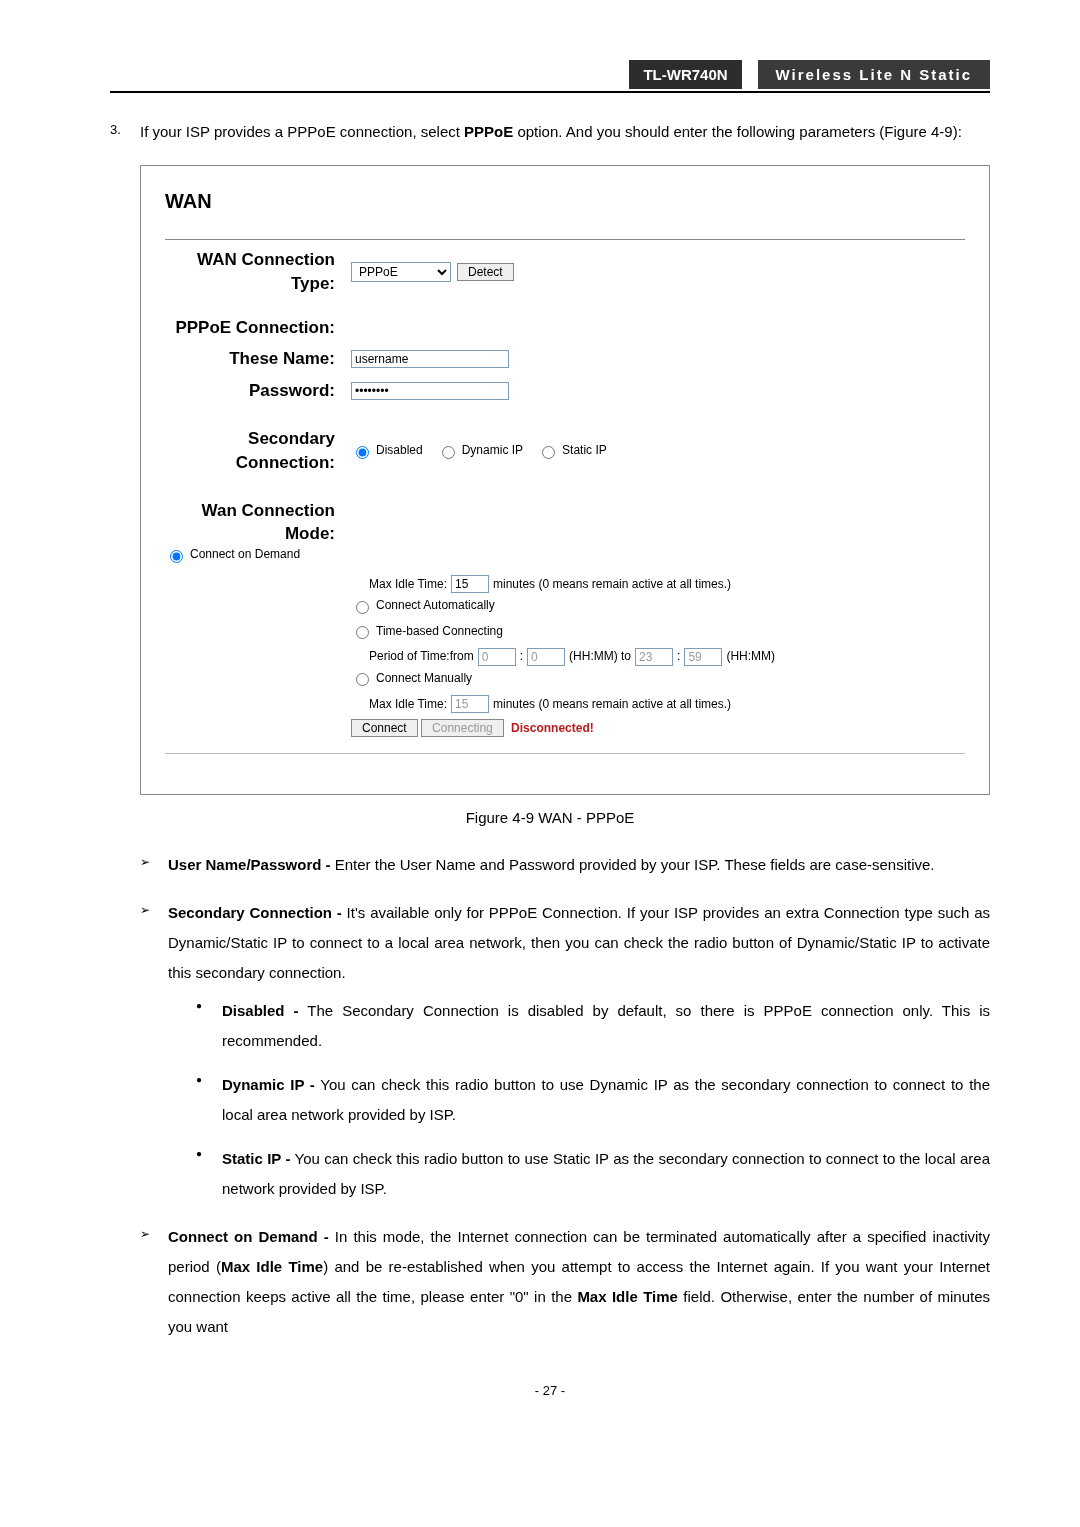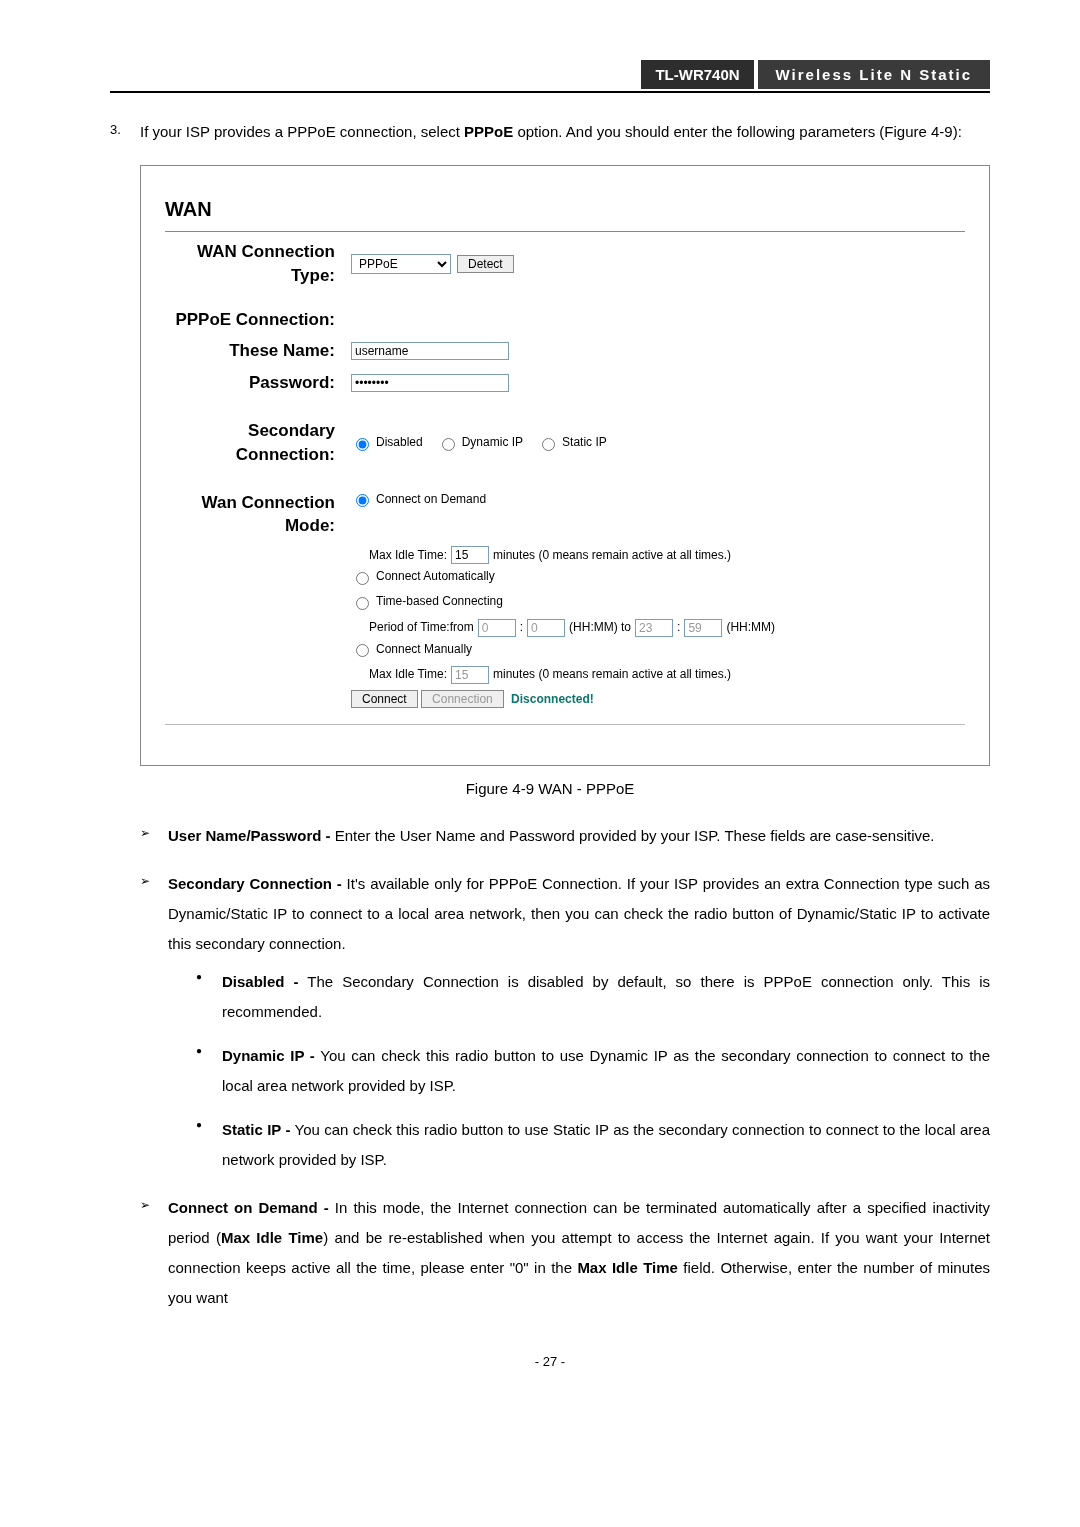--- a/index.html
+++ b/index.html
@@ -9,21 +9,21 @@
     background: #fff;
     margin: 0;
     padding: 60px 90px 40px 110px;
     width: 1080px;
     box-sizing: border-box;
     line-height: 1.4;
   }
   .header-bar {
     display: flex;
     justify-content: flex-end;
-    gap: 4px;
+    gap: 16px;
     border-bottom: 2px solid #000;
     padding-bottom: 2px;
     margin-bottom: 24px;
   }
   .header-model {
     background: #2d2d2d;
     color: #fff;
     padding: 4px 14px;
     font-weight: bold;
     font-size: 15px;
@@ -52,23 +52,23 @@
   .step .body { flex: 1; }
   .screenshot {
     border: 1px solid #888;
     margin: 8px 0 10px 30px;
     padding: 16px 24px 24px 24px;
     font-size: 12px;
   }
   .screenshot h2 {
     font-size: 20px;
     font-weight: bold;
-    margin: 13px 0 8px 0;
+    margin: 5px 0 8px 0;
     border-bottom: 1px solid #888;
-    padding-bottom: 8px;
+    padding-bottom: 24px;
   }
   .form-row {
     display: flex;
     align-items: center;
     margin: 8px 0;
   }
   .form-label {
     width: 170px;
     text-align: right;
     padding-right: 16px;
@@ -135,21 +135,21 @@
     text-align: justify;
   }
   ul.sub > li::before {
     content: "●";
     position: absolute;
     left: 0;
     top: 0;
     font-size: 10px;
   }
   .page-num { text-align: center; font-size: 13px; margin-top: 40px; }
-  .status-txt { color: #0f766e; font-weight: bold; margin-left: 4px; }
+  .status-txt { color: #b91c1c; font-weight: bold; margin-left: 4px; }
   label.radio { display: inline-flex; align-items: center; gap: 4px; font-size: 12px; margin-right: 8px; }
 </style>
 </head>
 <body>
 
 <div class="header-bar">
   <div class="header-model">TL-WR740N</div>
   <div class="header-title">Wireless Lite N Static</div>
 </div>
 
@@ -201,21 +201,21 @@
           <input type="radio" name="sec" style="">
           <span>Dynamic IP</span>
         </label>
       <label class="radio">
           <input type="radio" name="sec" style="">
           <span>Static IP</span>
         </label>
     </div>
   </div>
 
-  <div class="form-row" style="margin-top:24px; align-items:flex-start;">
+  <div class="form-row" style="margin-top:24px; align-items:flex-start;flex-direction:column;">
     <div class="form-label">Wan Connection Mode:</div>
     <div class="form-ctrl" style="display:block;">
       <label class="radio">
           <input type="radio" name="mode" checked="" style="">
           <span>Connect on Demand</span>
         </label>
     </div>
   </div>
   <div class="indent2">
     <span>Max Idle Time:</span>
@@ -251,21 +251,21 @@
         <span>Connect Manually</span>
       </label>
   </div>
   <div class="indent2">
     <span>Max Idle Time:</span>
     <input type="text" class="tiny dis" disabled="" value="15" style="">
     <span>minutes (0 means remain active at all times.)</span>
   </div>
   <div class="indent" style="margin-top:6px;">
     <button class="btn">Connect</button>
-    <button class="btn" disabled="">Connection</button>
+    <button class="btn" disabled="">Connecting</button>
     <span class="status-txt">Disconnected!</span>
   </div>
 
   <hr class="sep">
 </div>
 
 <div class="caption">Figure 4-9    WAN - PPPoE</div>
 
 <ul class="main">
   <li>

